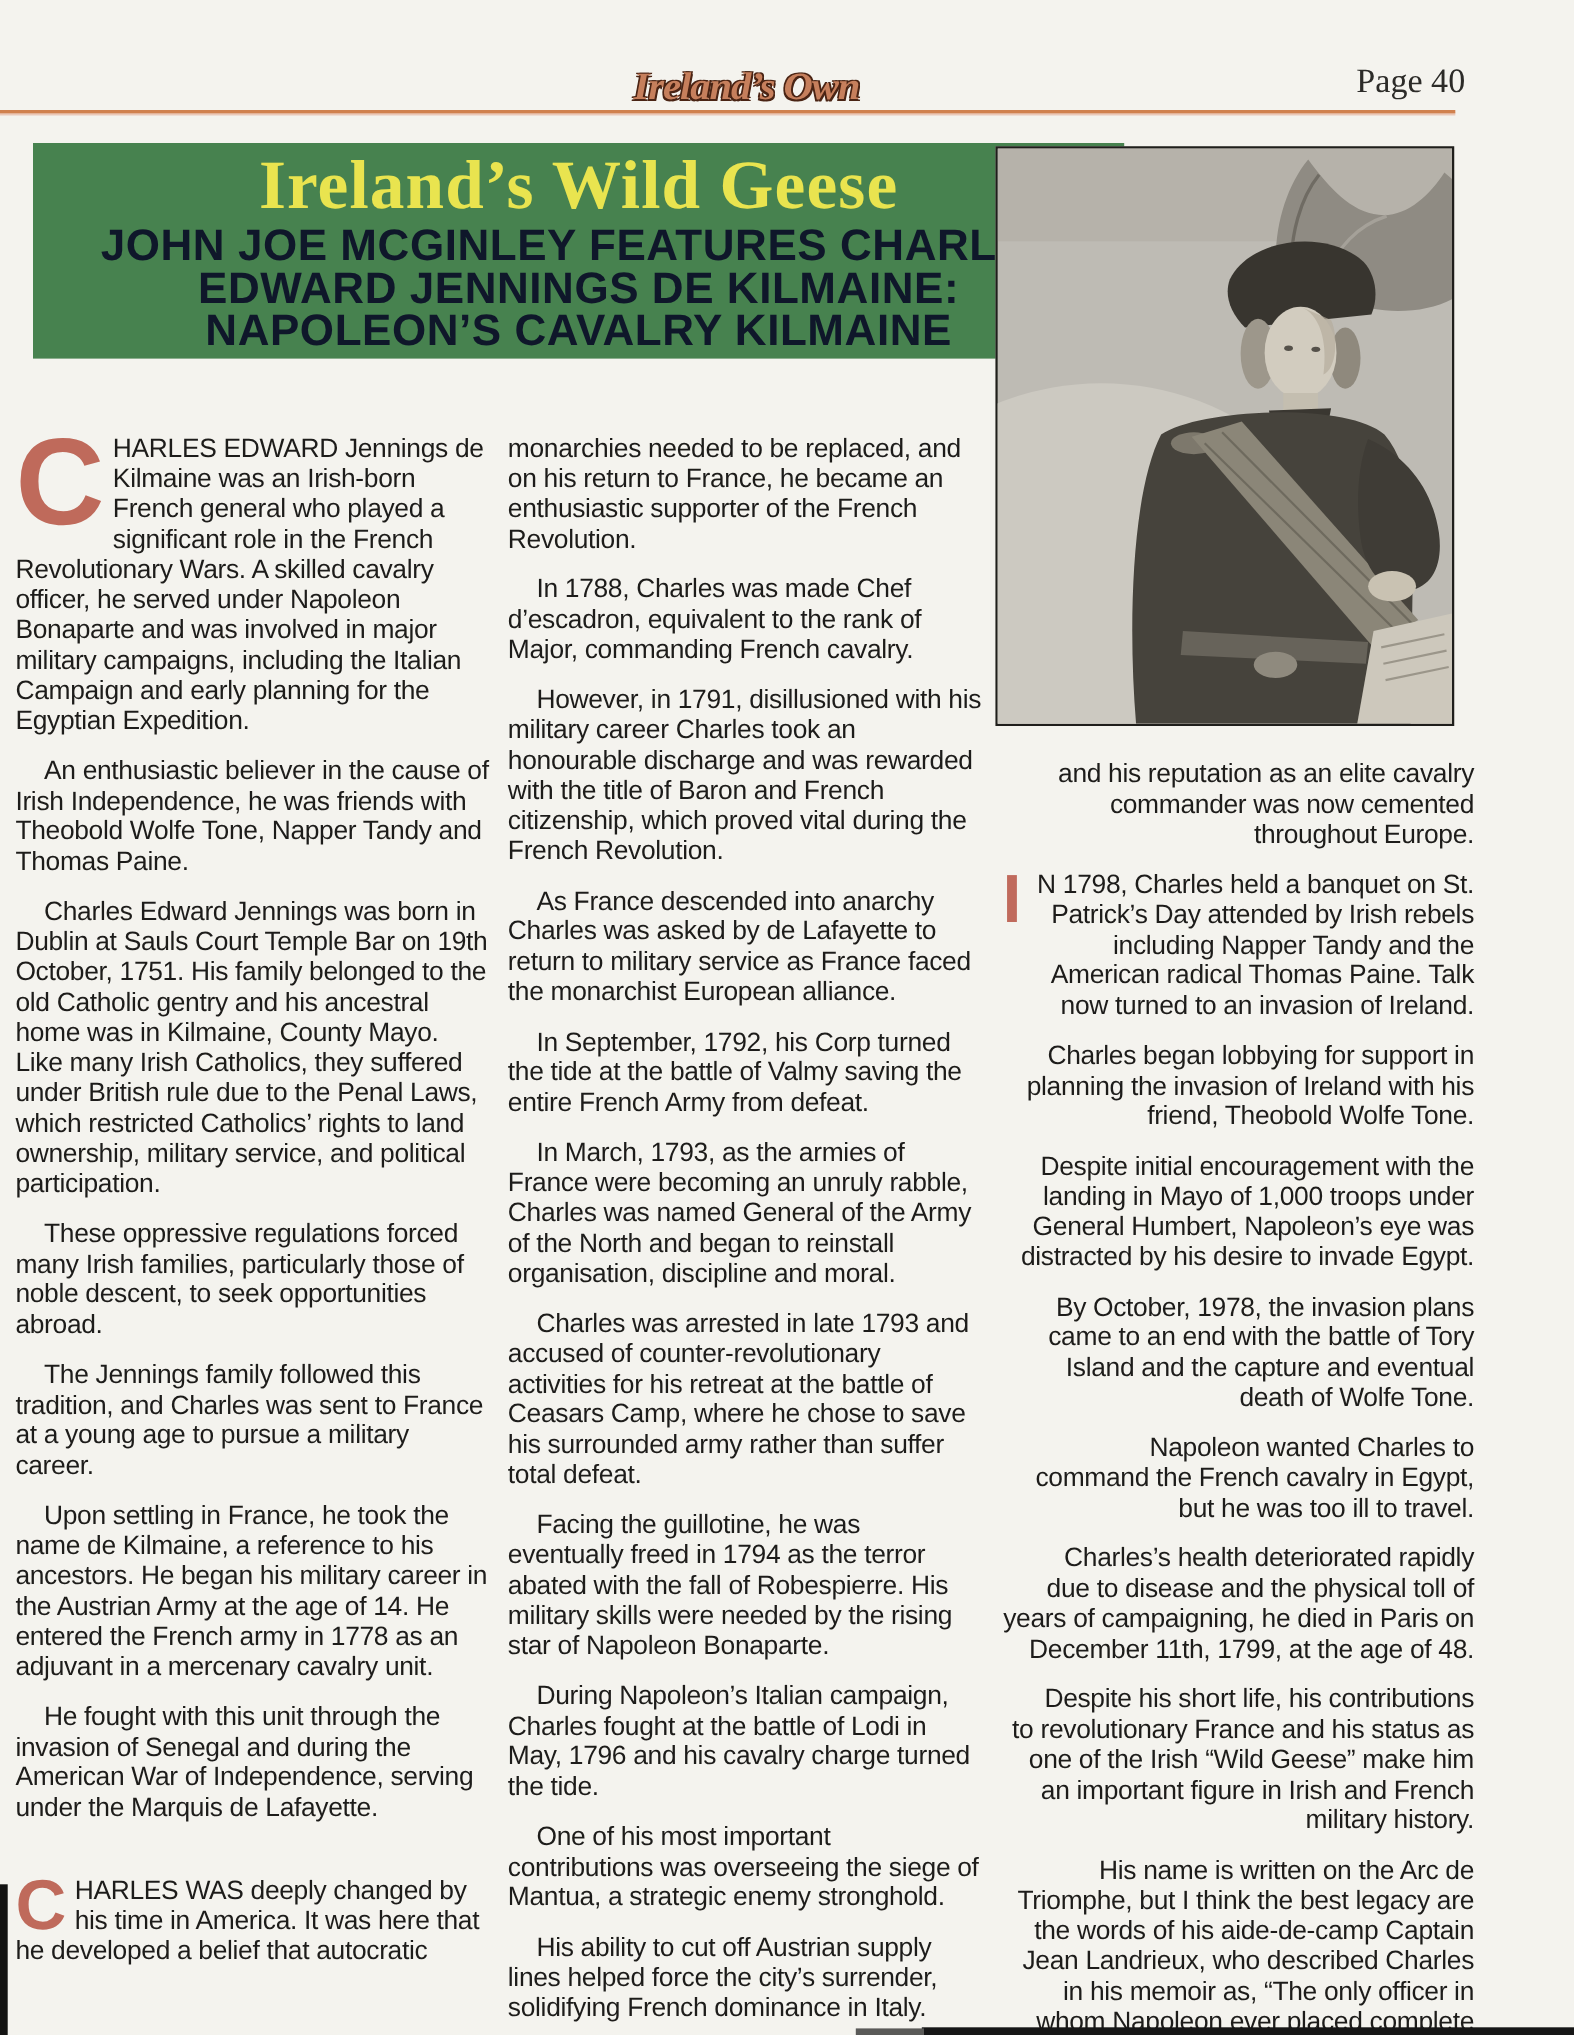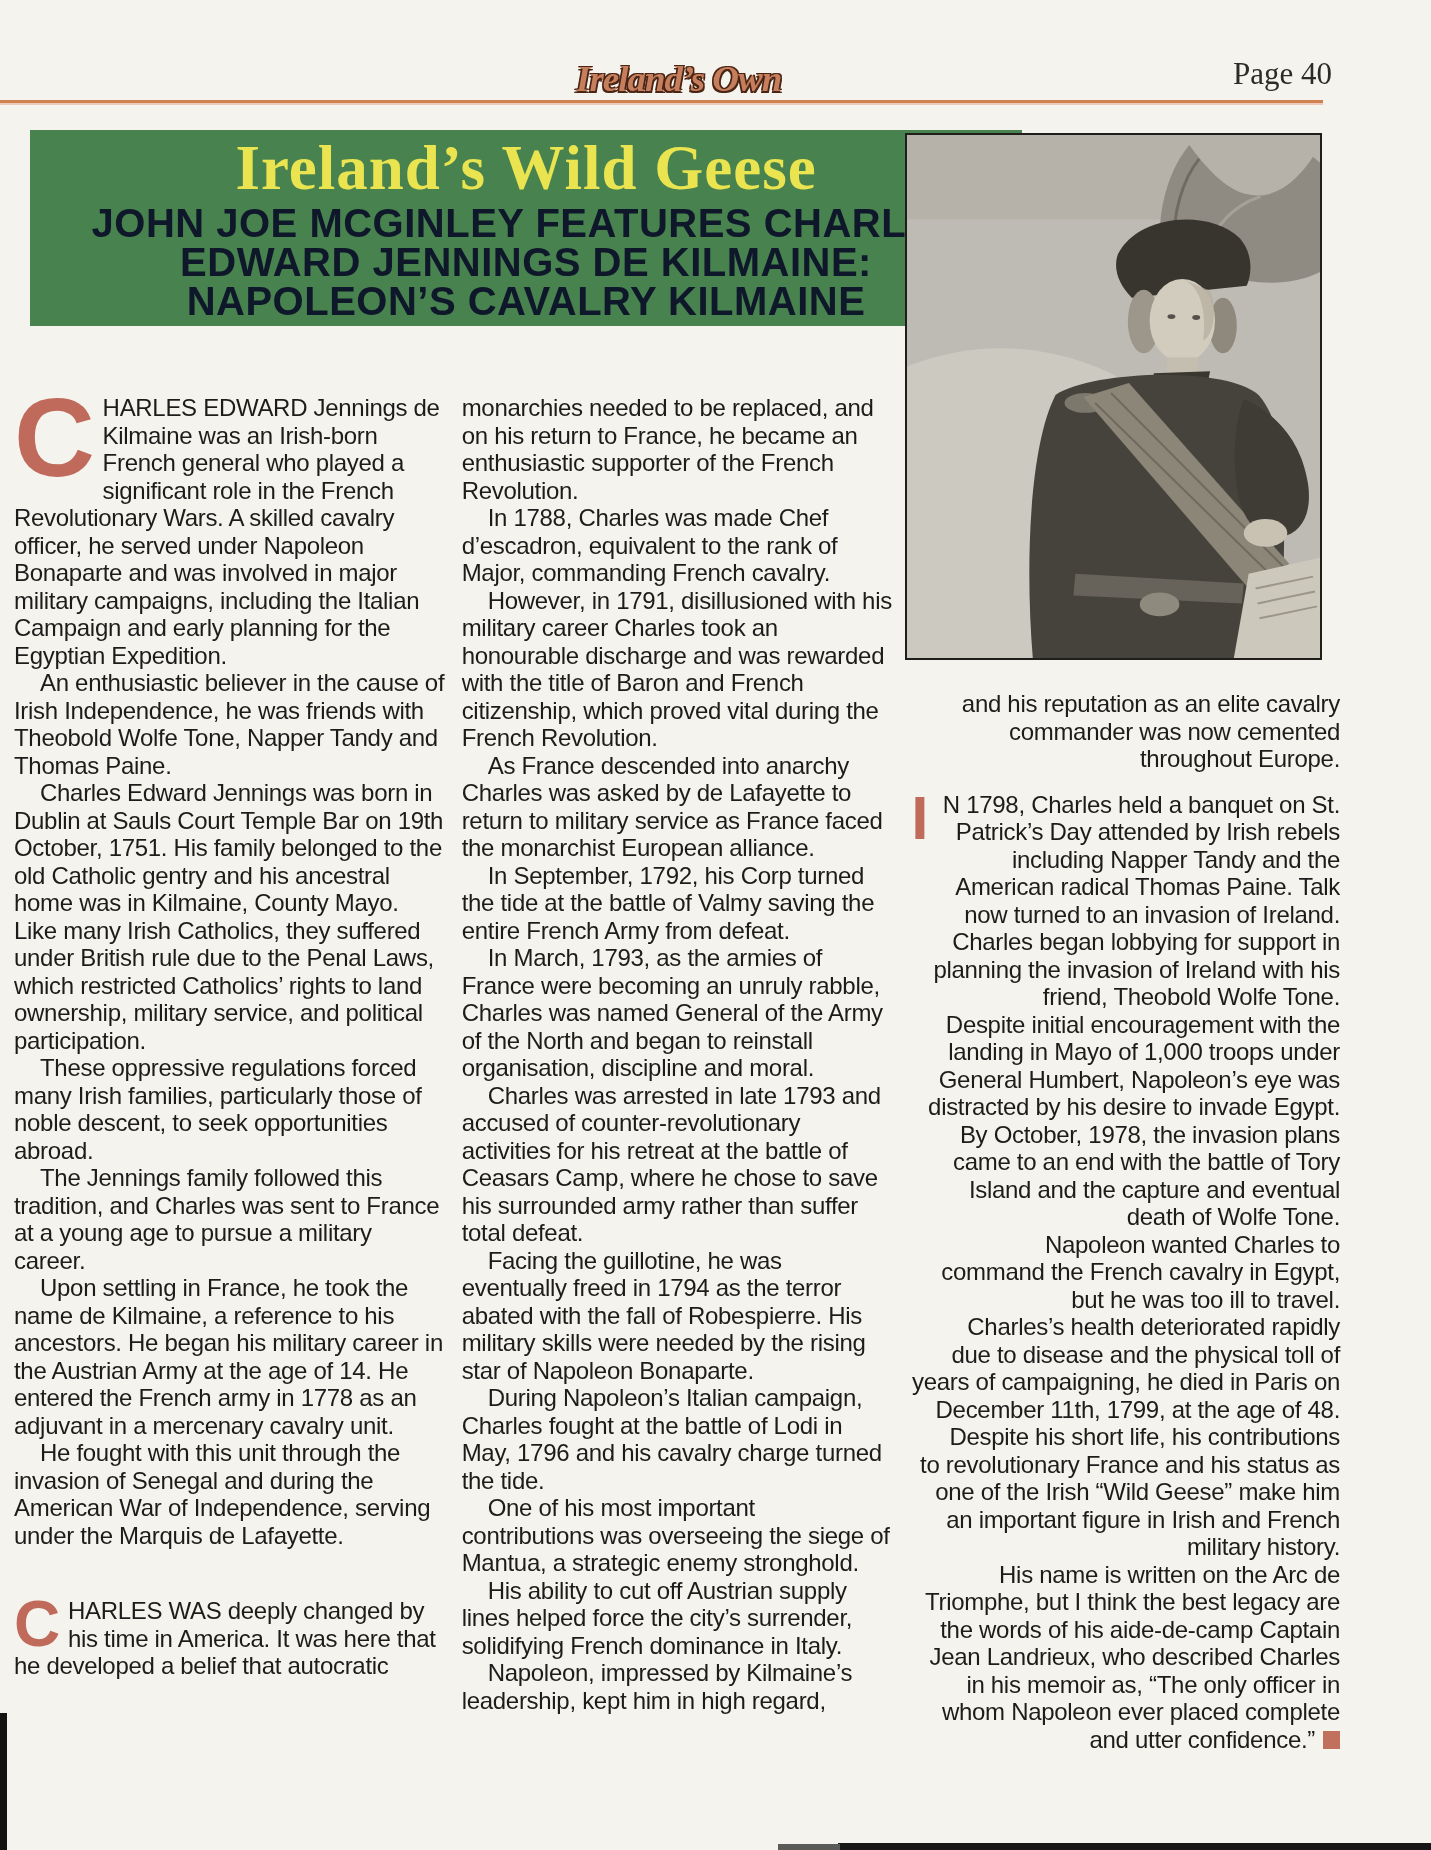--- a/index.html
+++ b/index.html
@@ -45,21 +45,21 @@
   }
   .portrait svg{display:block;width:100%;height:100%;}
   
   .columns{
     position:absolute;left:14px;top:394px;width:1326px;
     display:flex;gap:17px;
   }
   .col{flex:1 1 0;font-size:24px;line-height:27.5px;letter-spacing:-0.3px;}
   .col-3{padding-top:296px;text-align:right;}
   .para{margin:0;}
-  .para.p{text-indent:26px;}
+  .para.p{text-indent:26px;margin-top:18px;}
   .para.cont,.para.lead3,.para.lead2,.para.leadI{text-indent:0;}
   .block-gap{width:100%;}
   .dropcap{
     float:left;font-weight:bold;color:#bf6a5b;
   }
   .lead3 .dropcap{font-size:112px;line-height:82px;margin:3px 8px 0 0;}
   .lead2 .dropcap{font-size:64px;line-height:50px;margin:2px 8px 0 0;}
   .leadI .dropcap{font-size:62px;line-height:50px;margin:2px 10px 0 2px;color:#c06a5c;}
   .end-marker{
     display:inline-block;width:17px;height:18px;background:#c0705c;

